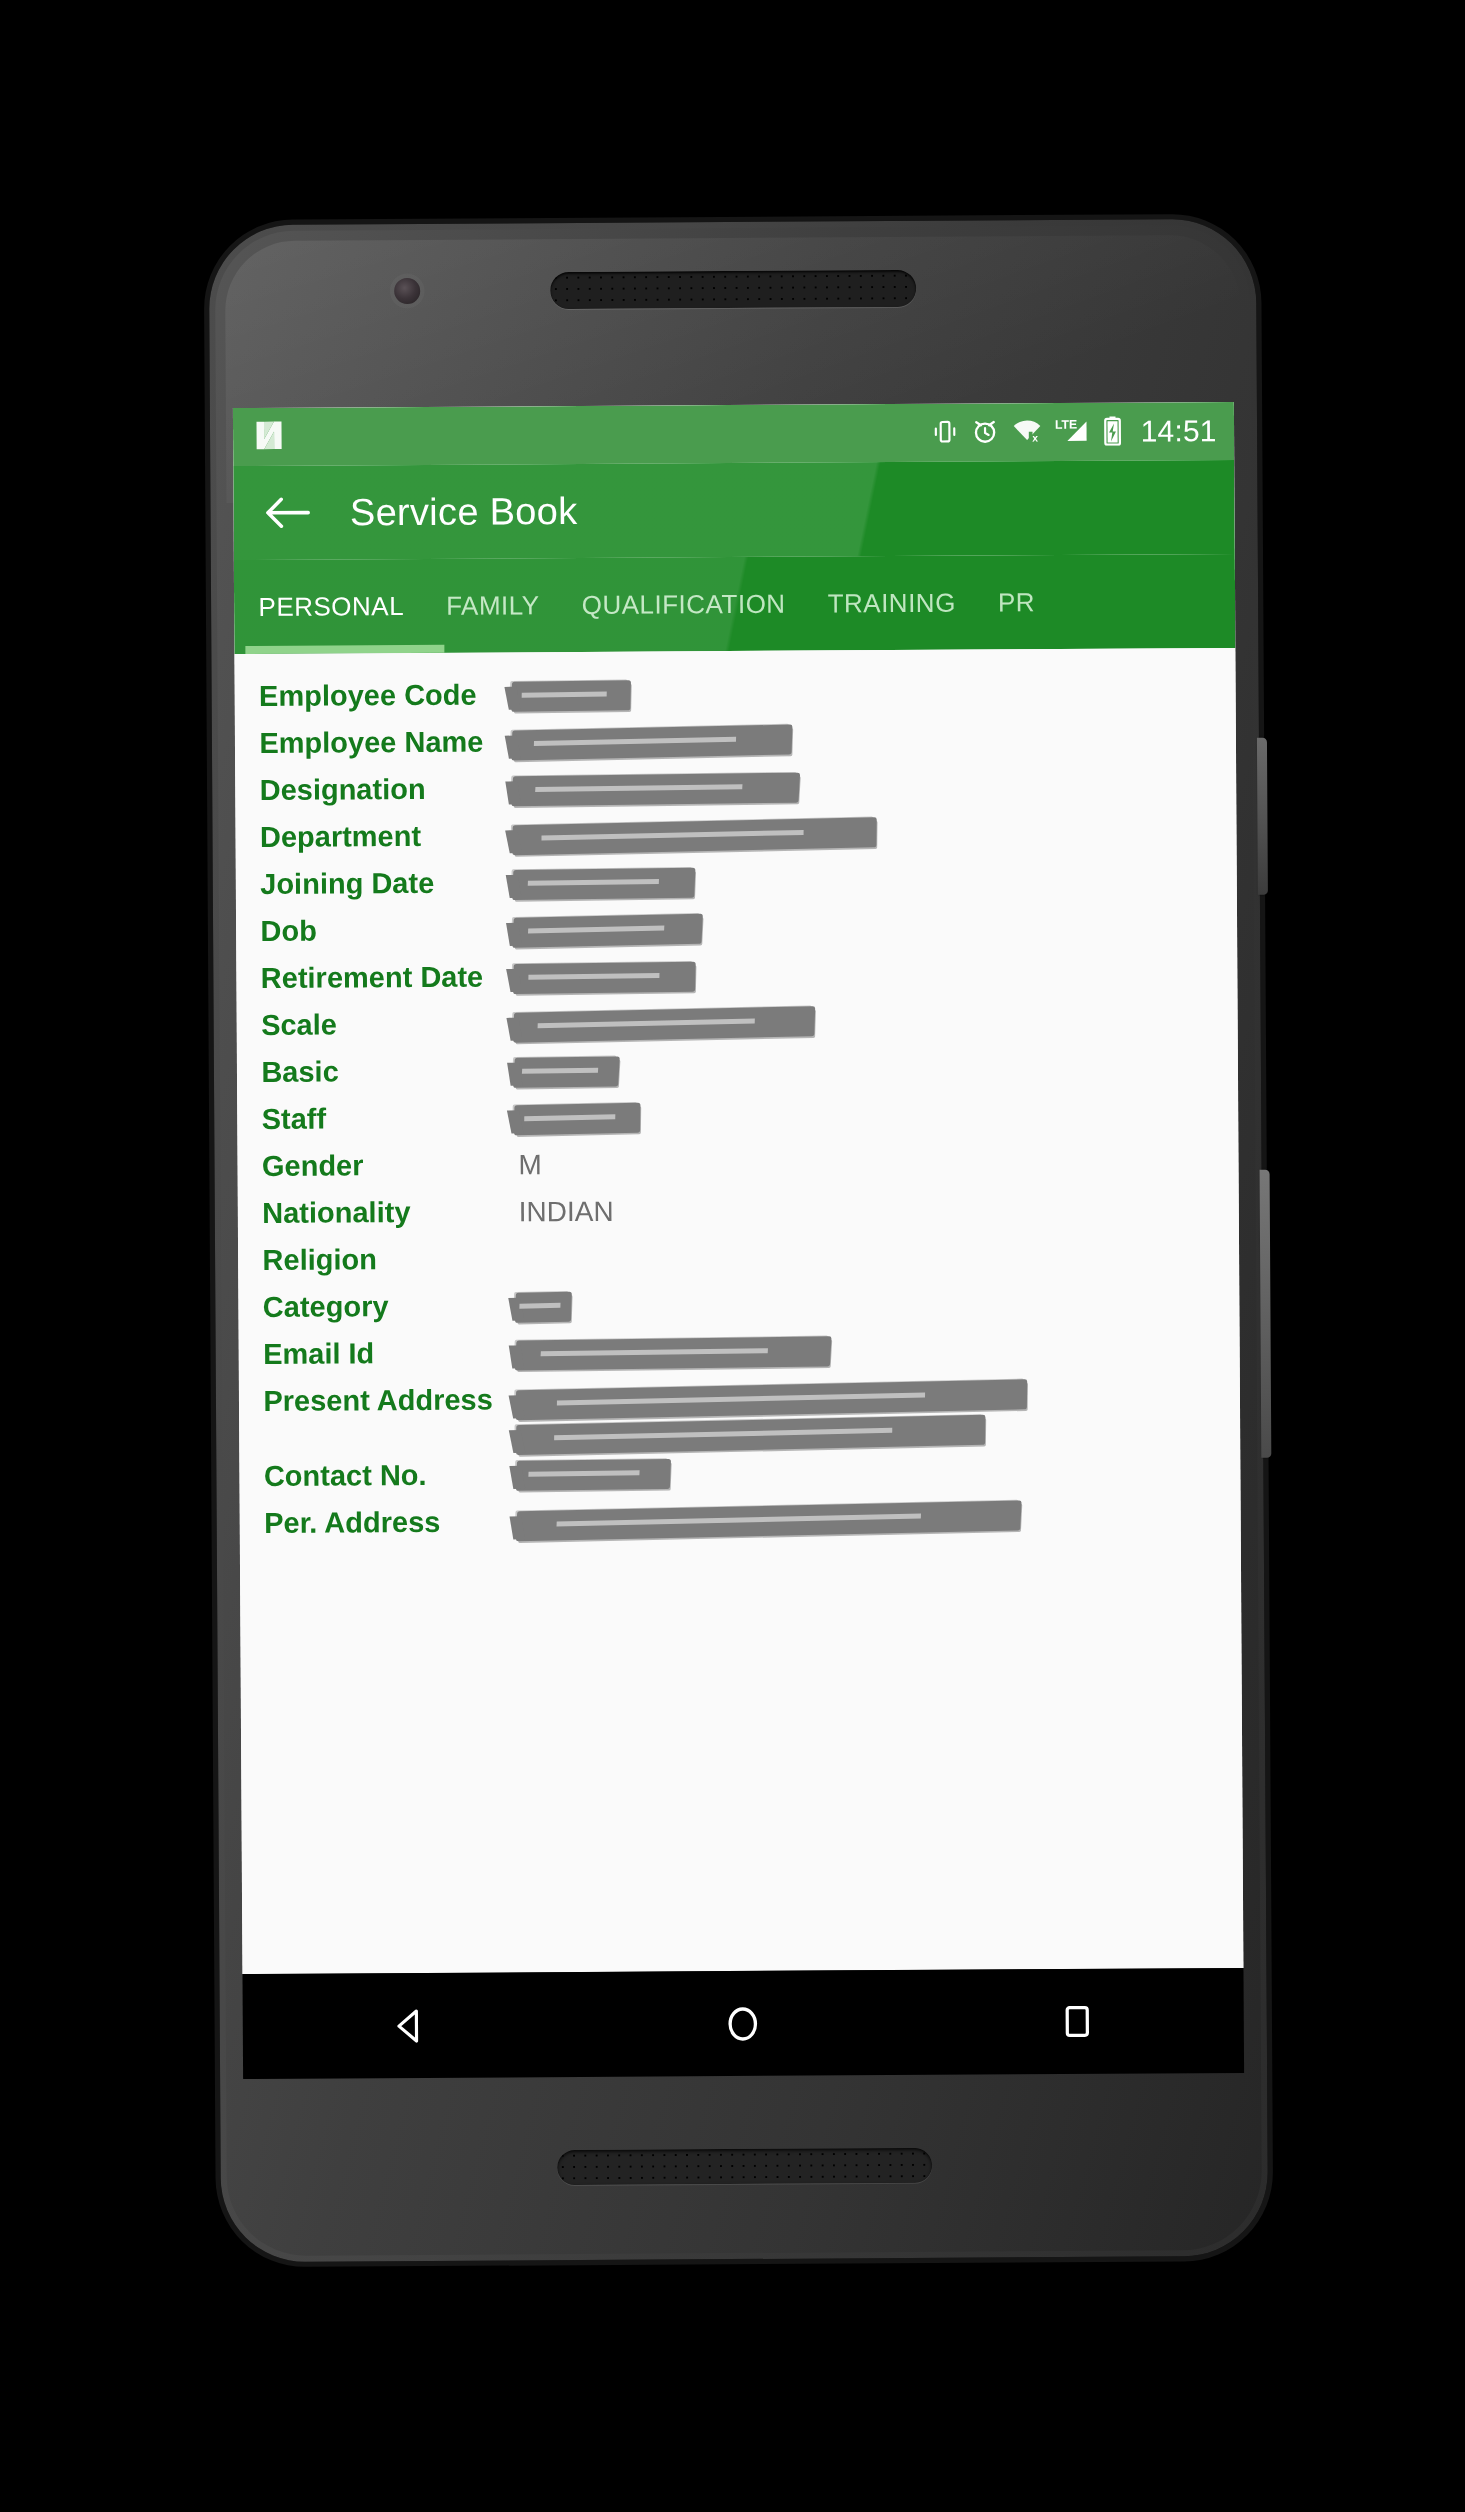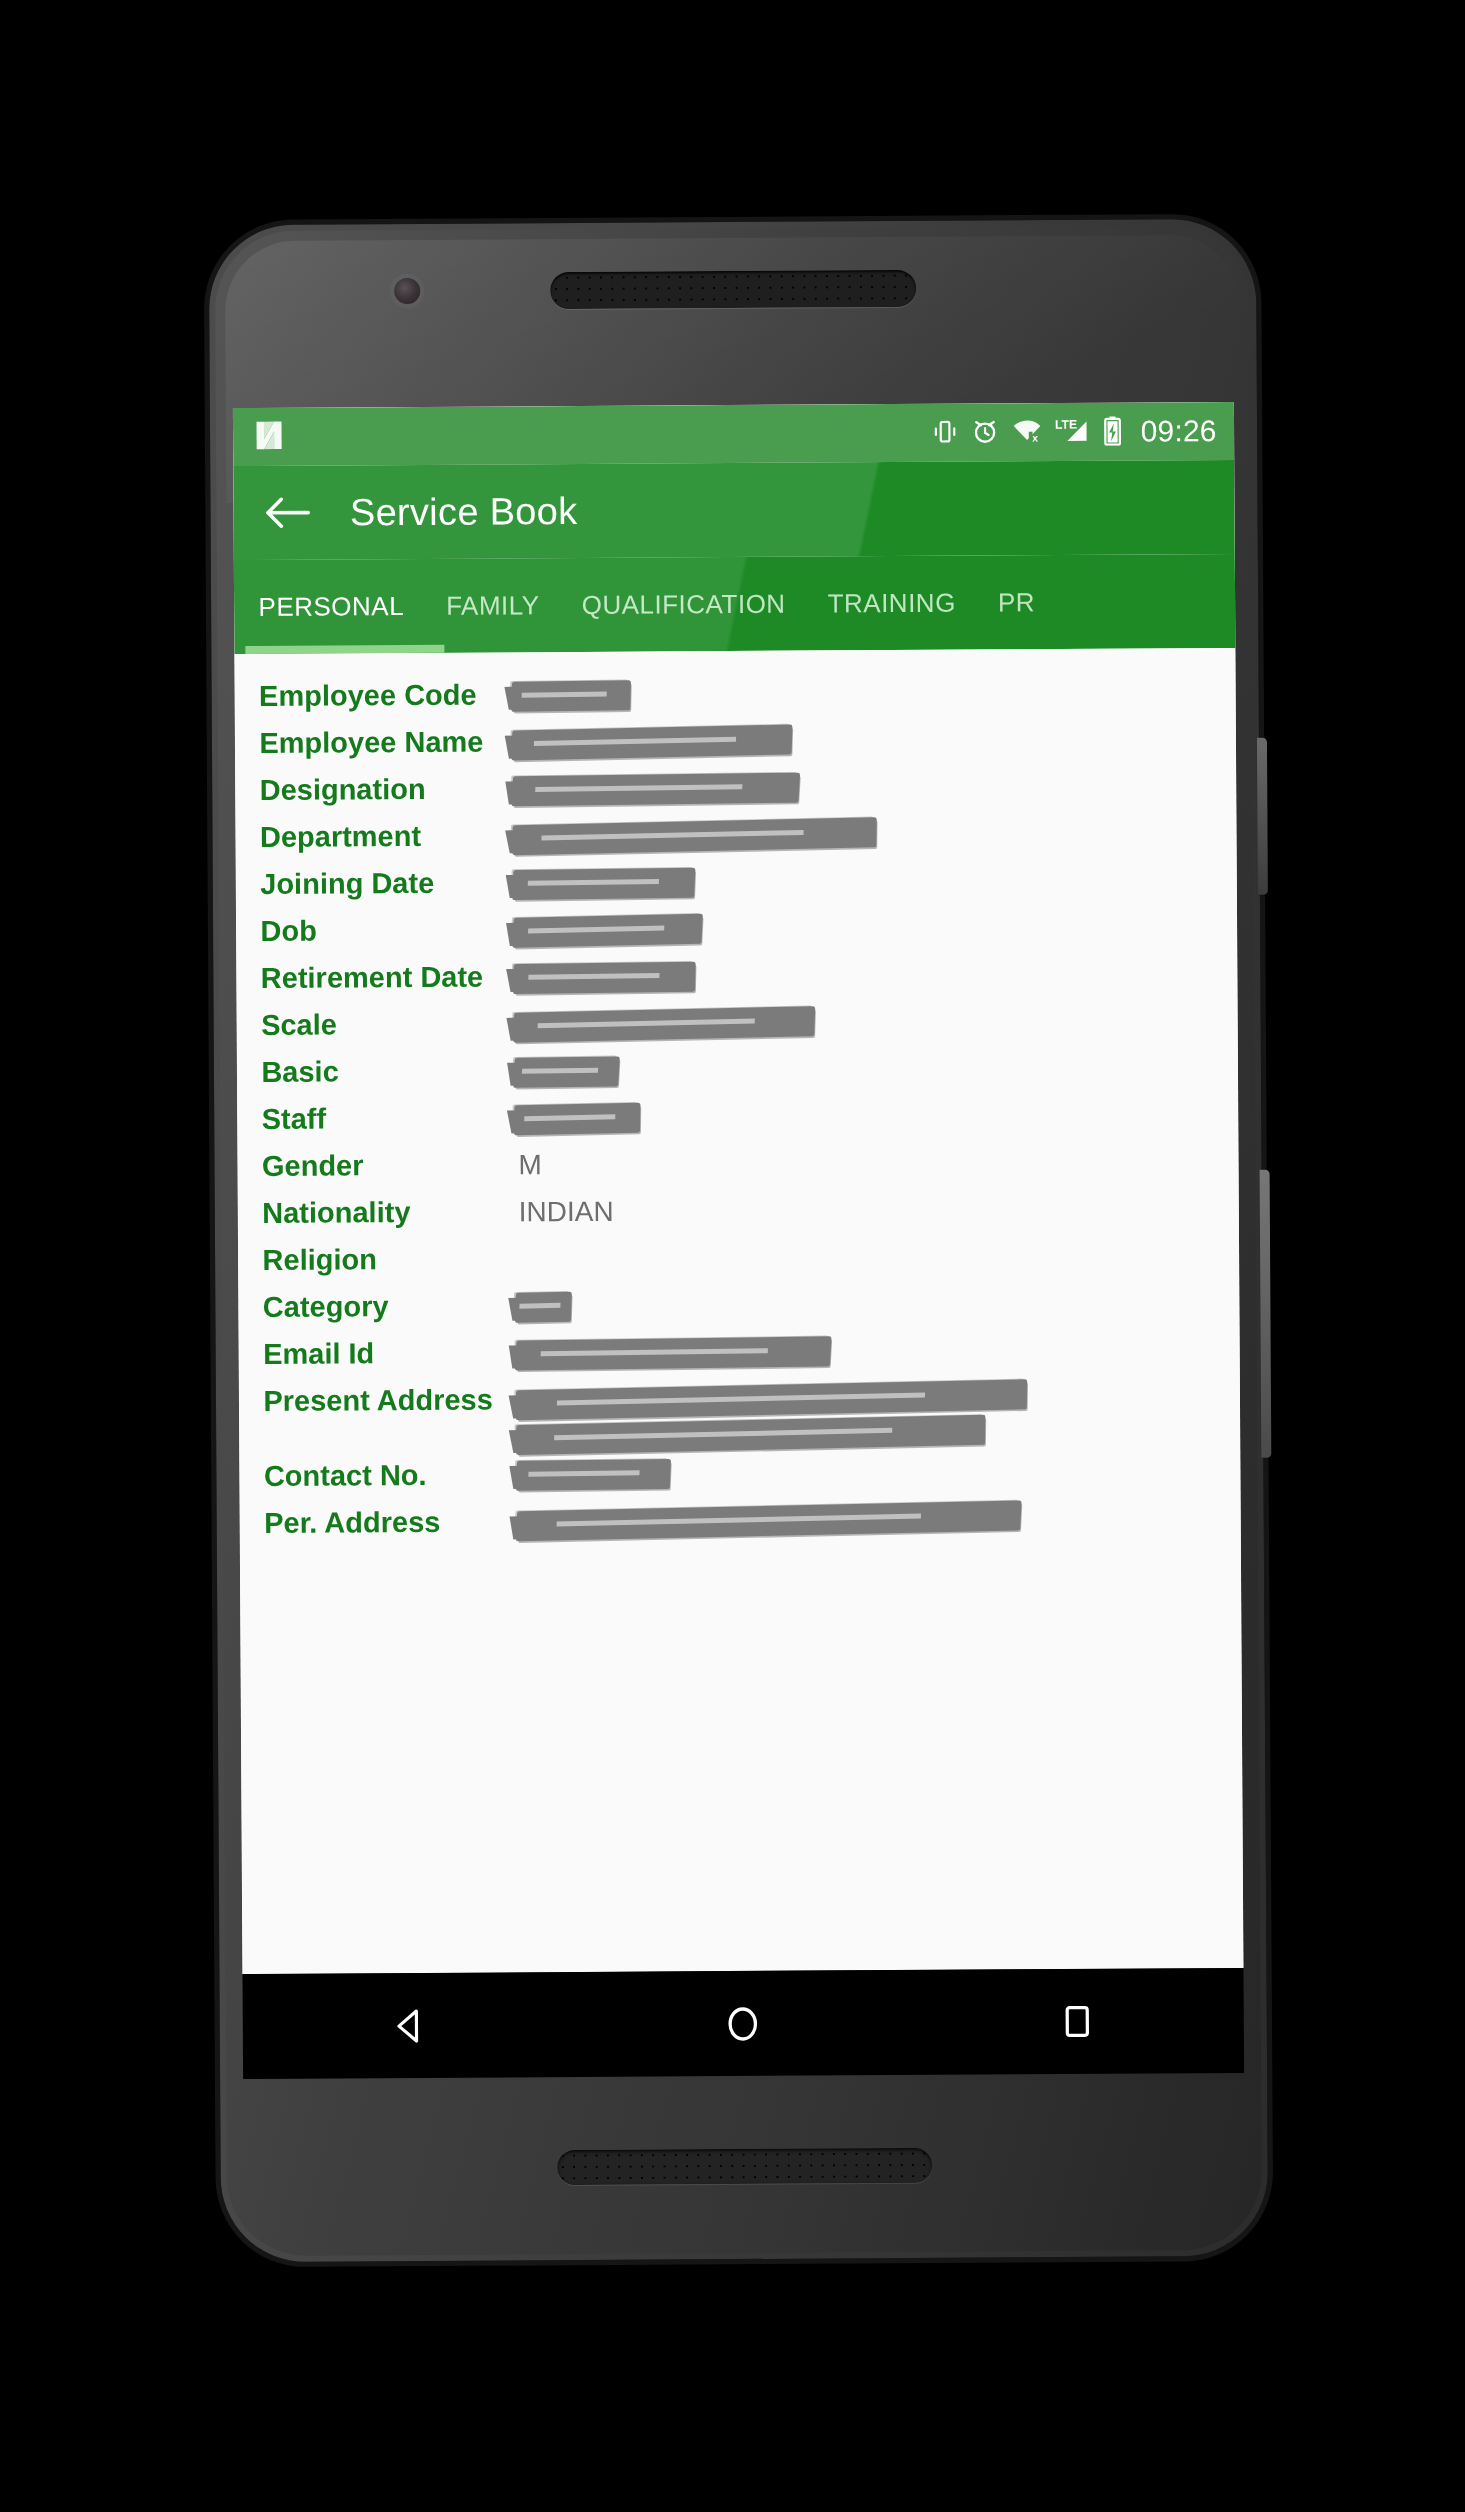--- a/index.html
+++ b/index.html
@@ -312,21 +312,21 @@
             </svg>
           </span>
           <span class="sb-icon">
             <svg width="19" height="30" viewBox="0 0 14 24">
               <rect x="4.6" y="0.6" width="4.8" height="2.2" fill="#fff"></rect>
               <rect x="1.2" y="2.6" width="11.6" height="20.6" rx="1.4" fill="none" stroke="#fff" stroke-width="1.8"></rect>
               <rect x="3" y="4.4" width="8" height="17" fill="#fff"></rect>
               <path d="M8.2 6.2 L4.2 13.4 L6.8 13.4 L5.7 20.6 L9.7 12.6 L7.1 12.6 Z" fill="#4a9c4e"></path>
             </svg>
           </span>
-          <span id="clock">09:26</span>
+          <span id="clock">14:51</span>
         </div>
       </div>
 
       <div id="app-bar">
         <div id="back-button">
           <svg width="47" height="38" viewBox="0 0 28 22">
             <path d="M26 11 L2 11 M10 3 L2 11 L10 19" fill="none" stroke="#fff" stroke-width="2.1" stroke-linecap="round" stroke-linejoin="round"></path>
           </svg>
         </div>
         <div id="app-title">Service Book</div>

